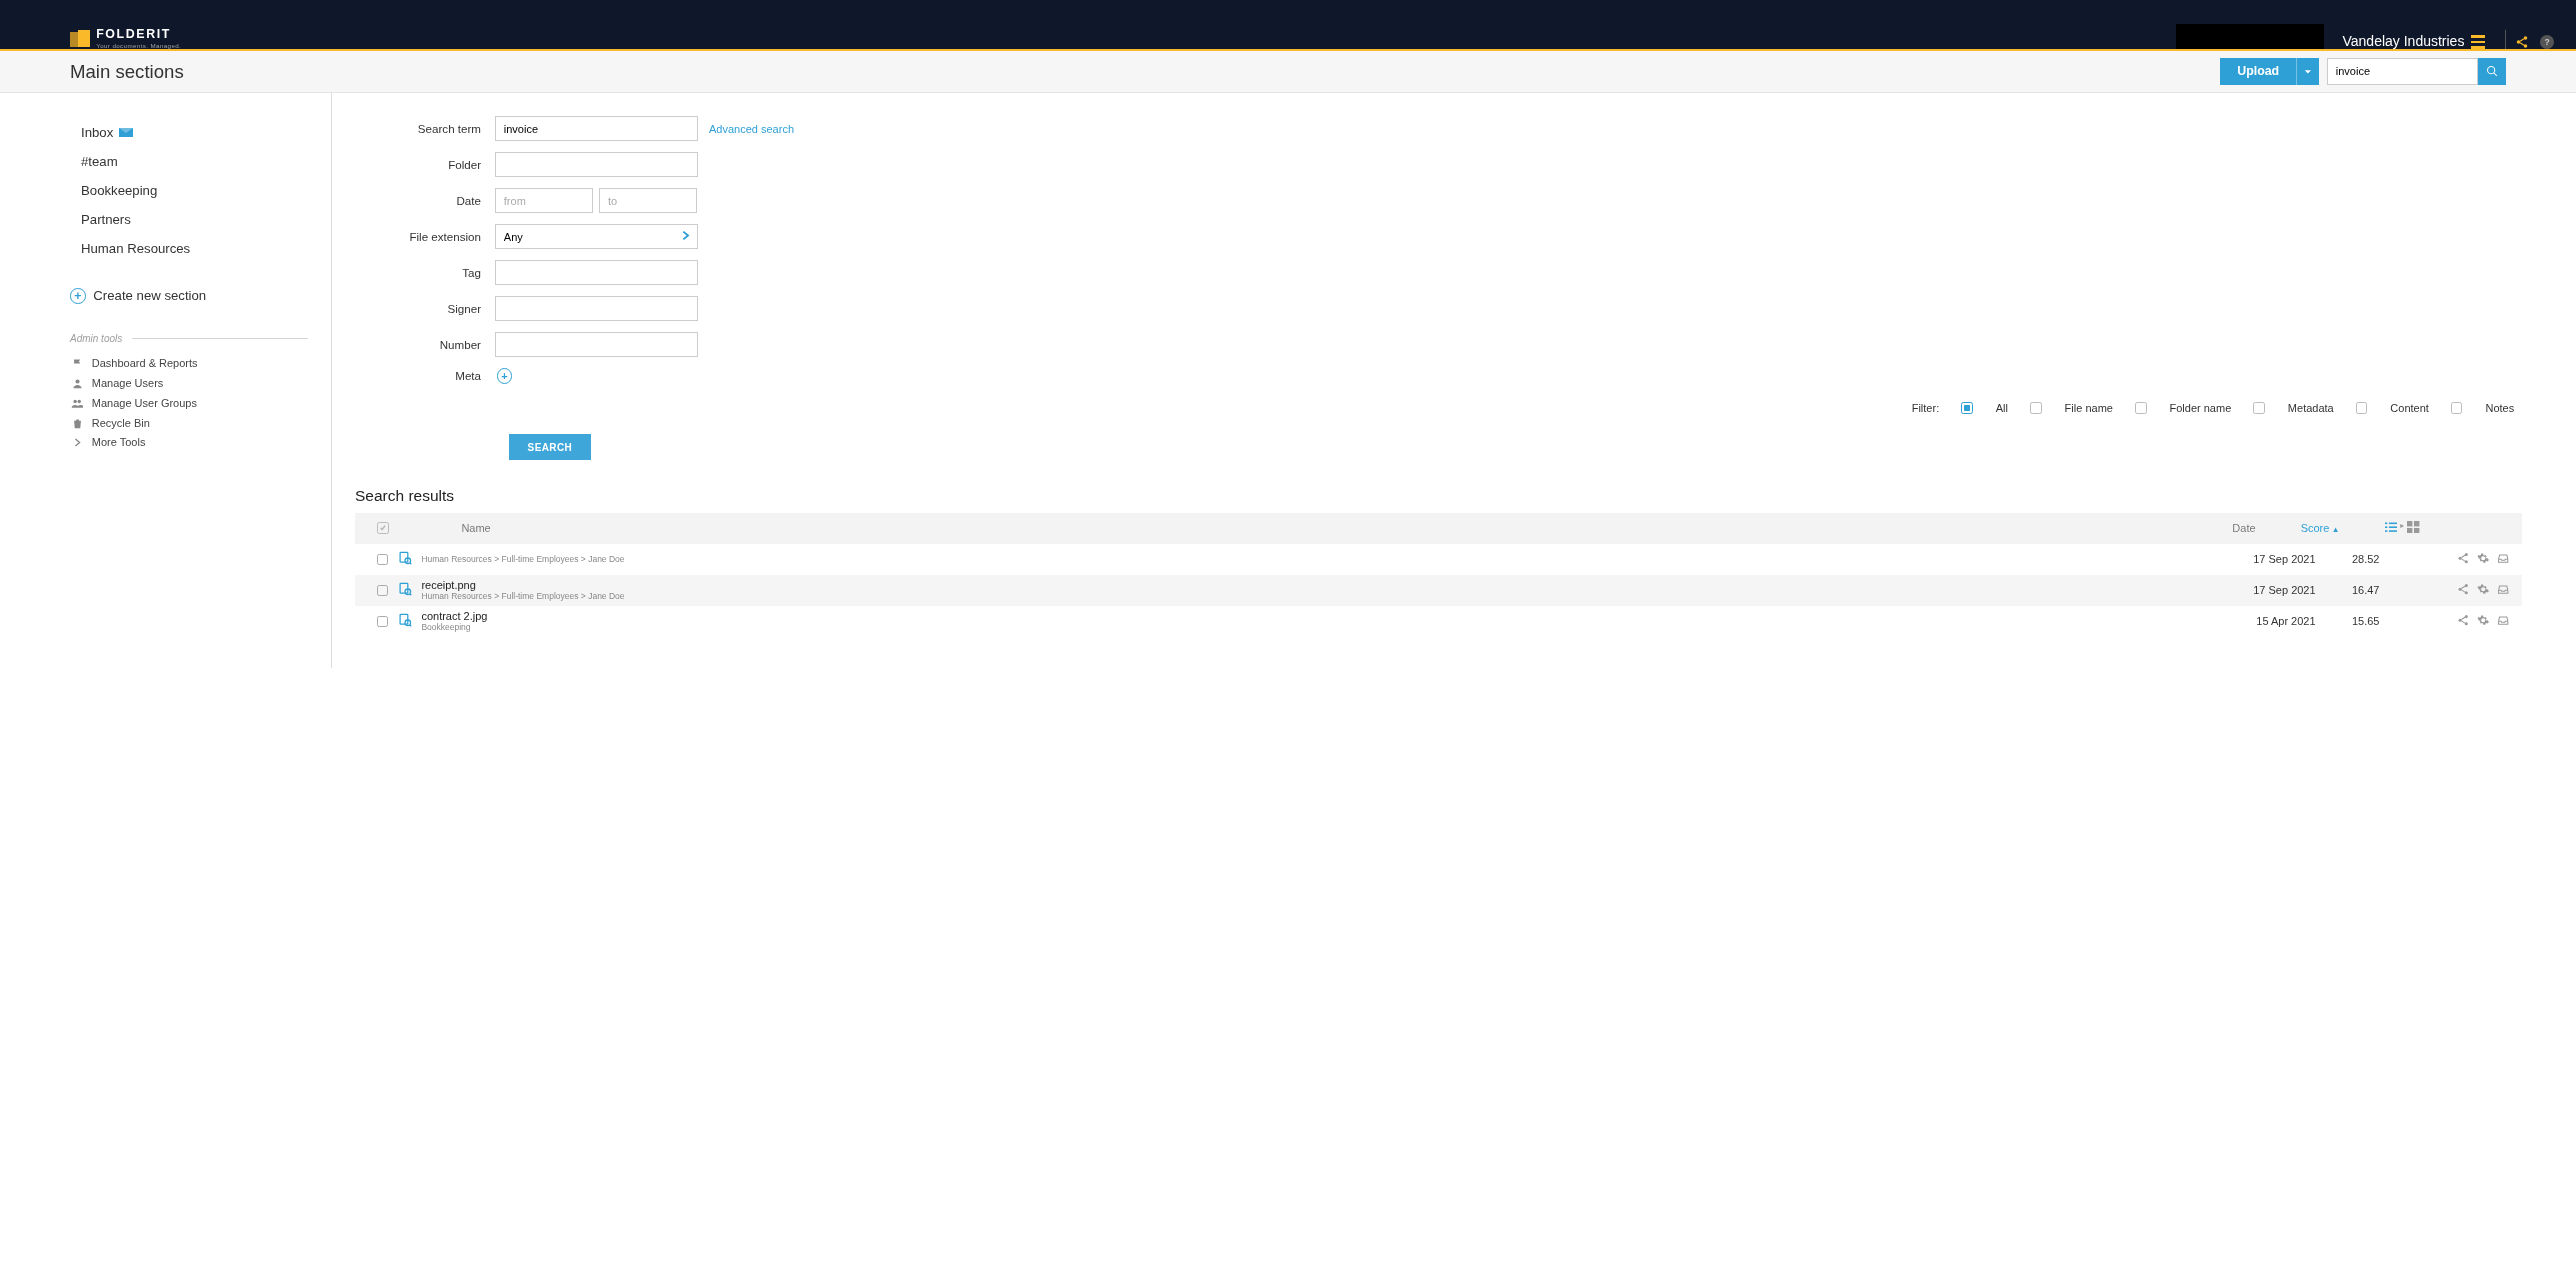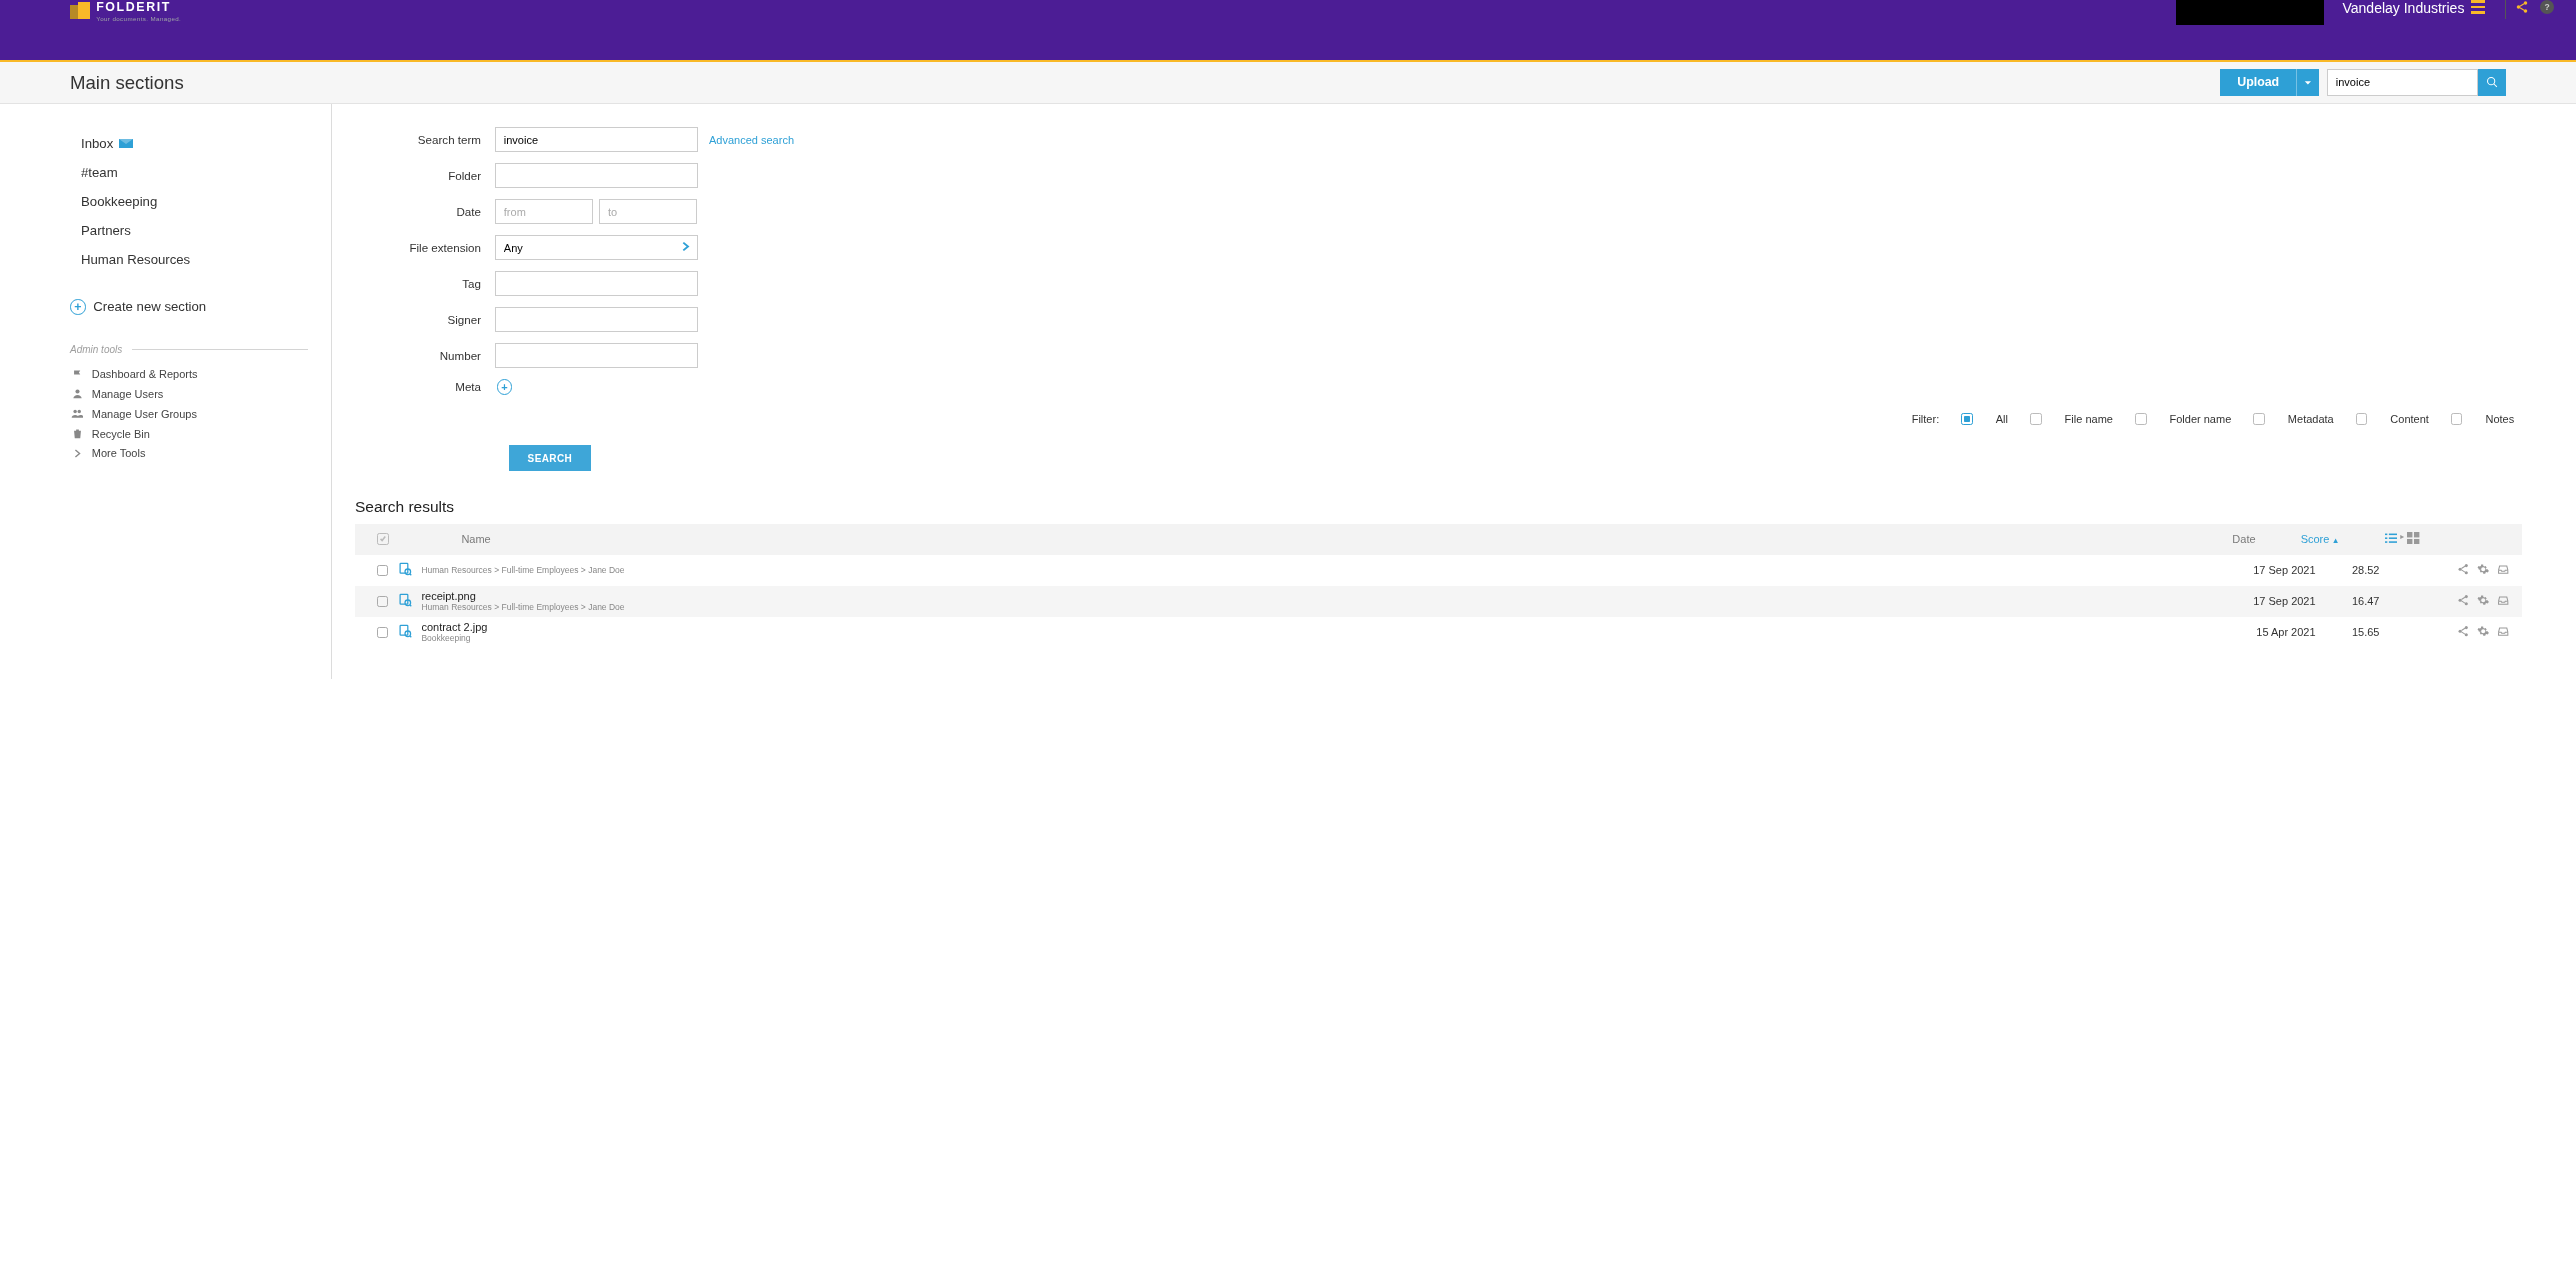--- a/index.html
+++ b/index.html
@@ -1,19 +1,19 @@
 <!DOCTYPE html>
 <html style="font-size:12.4px"><head>
 <meta charset="utf-8">
 <style>
   * { box-sizing: border-box; margin: 0; padding: 0; }
   body { font-family: -apple-system, BlinkMacSystemFont, "Segoe UI", Helvetica, Arial, sans-serif; font-size: 11px; color: #333; background: #fff; }
   
   
-  .topbar { background: #4c1d95; height: 62px; display: flex; align-items: flex-start; padding: 0 22px; border-bottom: 2.3px solid #f9b928; }
+  .topbar { background: #0f172a; height: 51px; display: flex; align-items: flex-end; padding: 0 22px; border-bottom: 2.3px solid #f9b928; }
   .logo-wrap { display: flex; align-items: center; margin-left: 48px; }
   .logo-icon { width: 20px; height: 17px; margin-right: 6.2px; position: relative; }
   .logo-icon .back { position: absolute; left: 0; top: 2.3px; width: 17px; height: 14.8px; background: #b78a26; }
   .logo-icon .front { position: absolute; right: 0; top: 0; width: 12.4px; height: 17px; background: #f9b928; }
   .logo-text { display: flex; flex-direction: column; }
   .logo-name { color: #fff; font-weight: 600; letter-spacing: 1.6px; font-size: 12.4px; }
   .logo-tag { color: #9fa3a6; font-size: 6.2px; letter-spacing: 0.4px; margin-top: 0.8px; }
   .topbar-spacer { flex: 1; }
   .blackbox { width: 148px; height: 25px; background: #000; margin-right: 18.6px; }
   .org-label { color: #fff; font-size: 14px; font-weight: 500; margin-right: 6.2px; }
@@ -42,21 +42,21 @@
   .nav-list { list-style: none; }
   .nav-item { padding: 7px 0 7px 81px; font-size: 13.2px; color: #333; display:flex; align-items:center; cursor:pointer; }
   .mail-icon { width: 14px; height: 9.3px; background: #2ea0d6; margin-left: 6.2px; position: relative; }
   .mail-icon::before { content:''; position:absolute; top:0; left:0; border-left:7px solid transparent; border-right:7px solid transparent; border-top:5.4px solid #fff; opacity:.3; }
   .create-section { display:flex; align-items:center; padding: 14px 0 14px 70px; cursor:pointer; margin-top:11px; }
   .plus-circle { width:15.5px; height:15.5px; border:1.6px solid #2ea0d6; border-radius:50%; display:flex; align-items:center; justify-content:center; color:#2ea0d6; font-weight:700; font-size:12.4px; line-height:1; margin-right:7.8px; }
   .create-section-label { font-size: 13.2px; color:#333; }
   .admin-header { display:flex; align-items:center; padding: 15.5px 23px 9.3px 70px; font-style: italic; }
   .admin-header-label { color:#9e9e9e; font-size:10px; margin-right:9.3px; }
   .admin-header-line { flex:1; height:0.8px; background:#d4d4d4; }
-  .admin-item { display:flex; align-items:center; padding: 3.9px 0 3.9px 70px; font-size:11px; color:#444; cursor:pointer; }
+  .admin-item { display:flex; align-items:flex-end; padding: 3.9px 0 3.9px 70px; font-size:11px; color:#444; cursor:pointer; }
   .admin-item .ai-icon { width:14px; display:inline-flex; justify-content:center; margin-right:7.8px; color:#888; }
 
   
   .main { flex:1; padding: 23px 54px 31px 23px; }
   .form-row { display:flex; align-items:center; margin-bottom: 11px; }
   .form-label { width: 140px; text-align:right; padding-right: 14px; font-size:11.6px; color:#333; }
   .form-input { border:0.8px solid #ccc; height:25px; width: 203px; padding: 0 7.8px; font-size:11px; background:#fff; }
   .form-input-short { width: 98px; }
   .date-gap { width: 6.2px; }
   .adv-link { color:#2ea0d6; font-size:11px; margin-left: 11px; cursor:pointer; }

